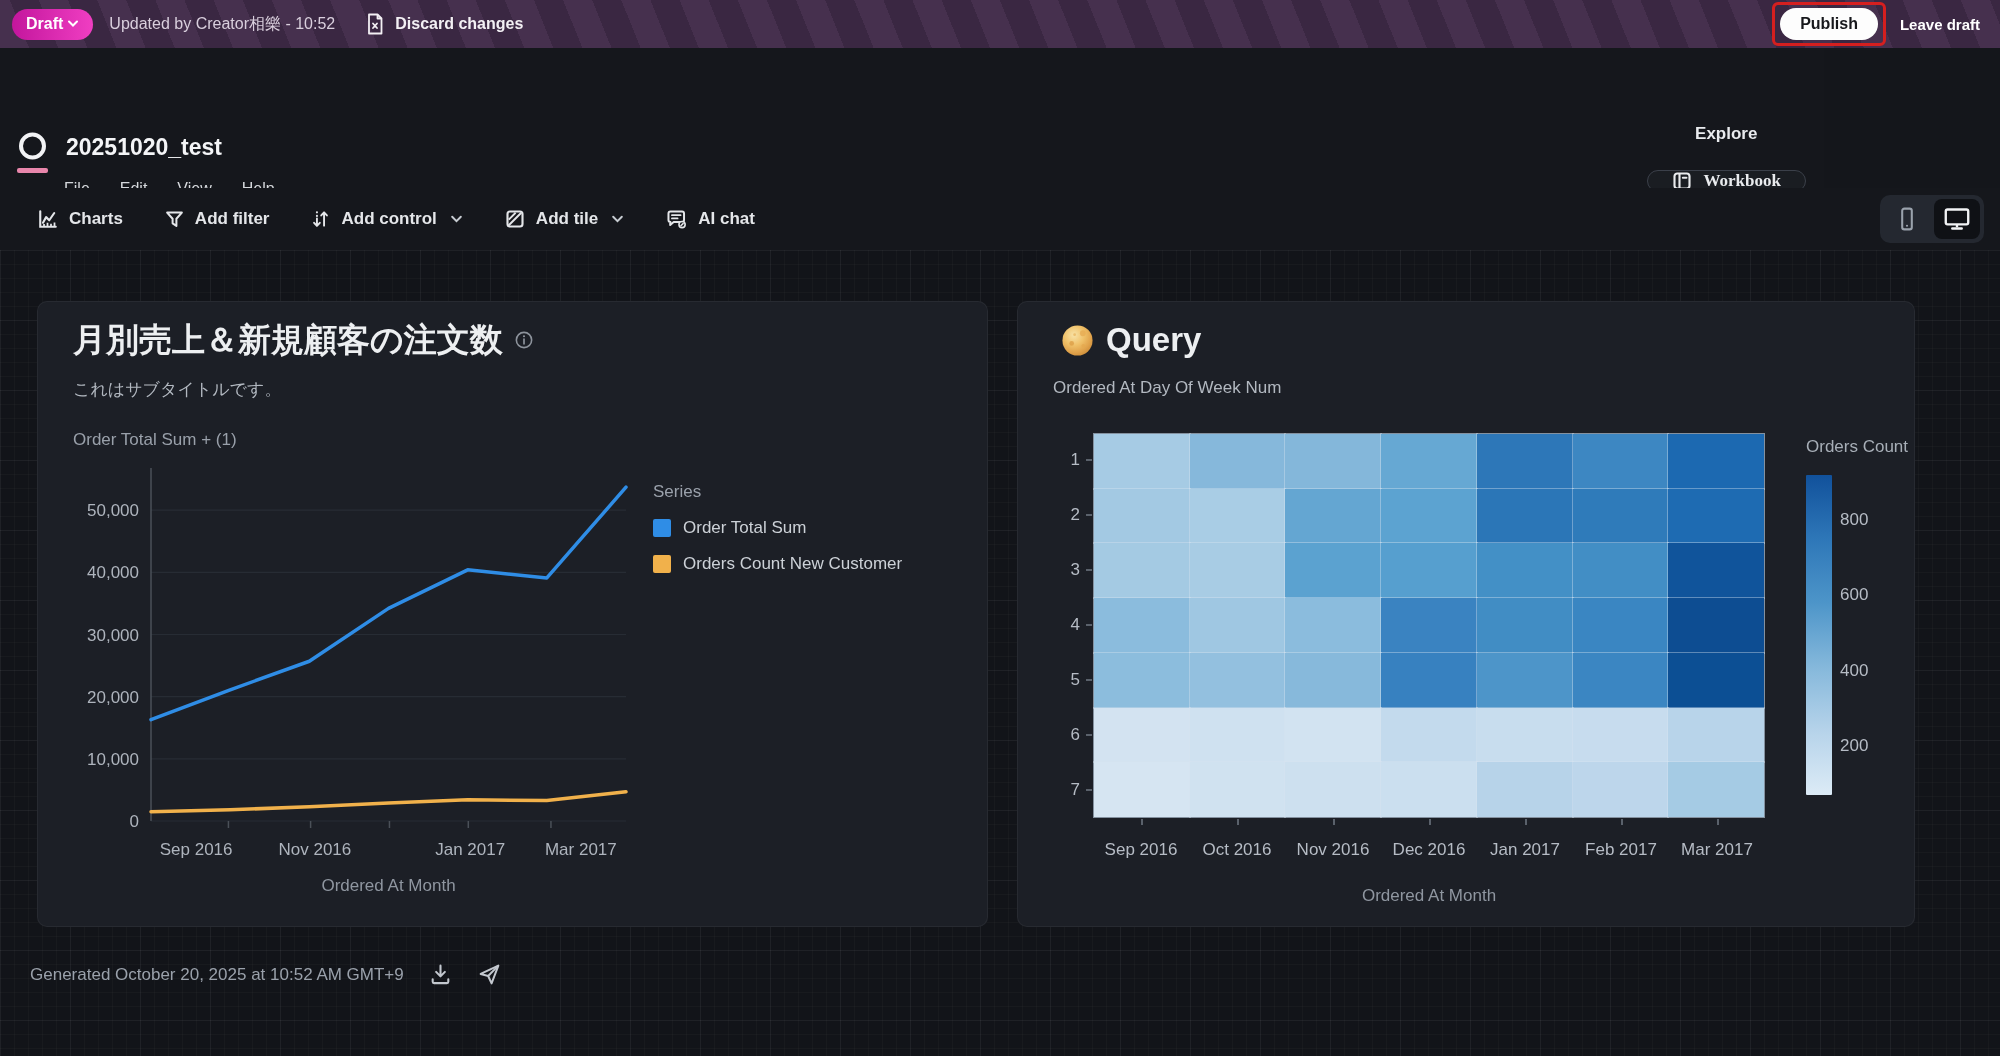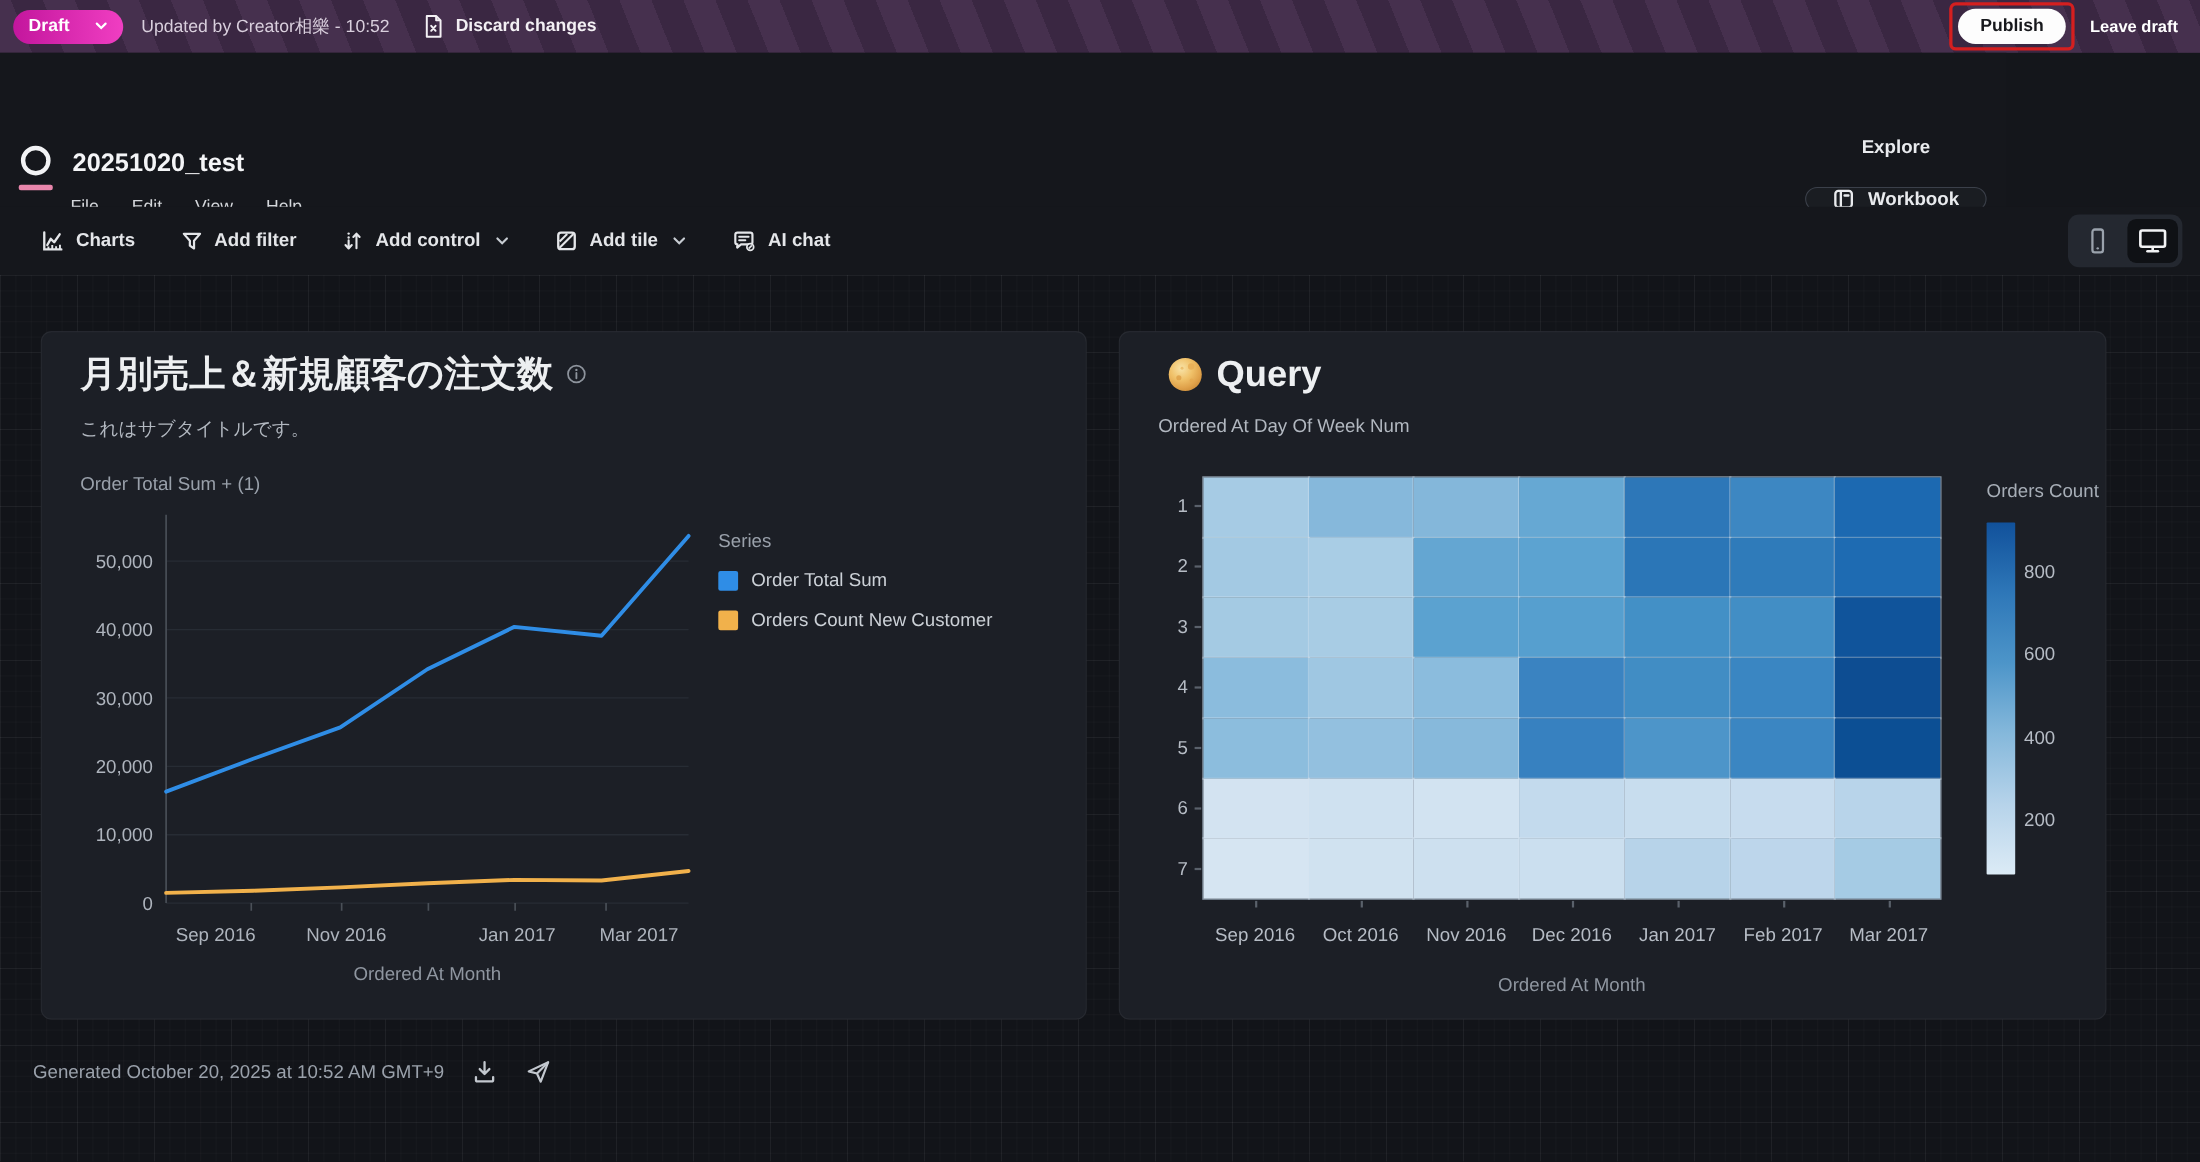--- a/index.html
+++ b/index.html
@@ -3,21 +3,21 @@
 <meta charset="utf-8">
 <style>
   * { margin:0; padding:0; box-sizing:border-box; }
   html,body { width:2000px; height:1056px; overflow:hidden; }
   body { font-family:"Liberation Sans","DejaVu Sans",sans-serif; background:#14161b; color:#e8eaed; position:relative; }
 
   
   .topbar { position:absolute; left:0; top:0; width:2000px; height:48px;
     background:repeating-linear-gradient(68deg,#46304e 0 27px,#3a2742 27px 54px);
     display:flex; align-items:center; padding:0 20px 0 12px; }
-  .draft-pill { display:flex; align-items:center; gap:23px; height:31px; padding:0 14px;
+  .draft-pill { display:flex; align-items:center; gap:4px; height:31px; padding:0 14px;
     background:linear-gradient(90deg,#c3169d,#f03ec2); border-radius:16px; color:#fff;
     font-size:16px; font-weight:bold; cursor:pointer; border:none;justify-content:flex-end; }
   .updated-text { margin-left:16px; color:#d9cfdd; font-size:16px; }
   .discard { display:flex; align-items:center; gap:10px; margin-left:30px; color:#f3f0f4;
     font-size:16px; font-weight:bold; background:none; border:none; cursor:pointer; }
   .topbar-spacer { flex:1; }
   .publish-annotation { border:3px solid #d51f1f; border-radius:6px; padding:3px 5px; margin-right:14px; }
   .publish-btn { height:32px; padding:0 20px; border-radius:16px; background:#fdfdfd; color:#17181c;
     font-size:16px; font-weight:bold; border:none; cursor:pointer; }
   .leave-draft { color:#fff; font-size:15px; font-weight:bold; background:none; border:none; cursor:pointer; }
@@ -26,21 +26,21 @@
   .header { position:absolute; left:0; top:48px; width:1824px; height:170px; background:#15171c; }
   .logo-wrap { position:absolute; left:16px; top:82px; width:34px; height:44px; cursor:pointer; }
   .logo-underline { position:absolute; left:1px; top:38px; width:31px; height:4.5px; background:#e886ab; border-radius:2px; }
   .doc-title { position:absolute; left:66px; top:86px; font-size:23px; font-weight:bold; color:#f4f5f7; cursor:text; }
   .menubar { position:absolute; left:64px; top:132px; display:flex; gap:30px; }
   .menubar span { font-size:16px; color:#d5d8dc; cursor:pointer; }
   .header-right { position:absolute; right:18px; top:76px; height:50px; display:flex; align-items:center; gap:26px;flex-direction:column; }
   .explore { font-size:17px; font-weight:bold; color:#e9ebee; background:none; border:none; cursor:pointer; }
   .workbook-pill { display:flex; align-items:center; gap:12px; height:44px; padding:0 24px;
     border:1px solid #3b404a; border-radius:22px; background:#1a1d22; color:#e9ebee;
-    font-size:17px; font-weight:bold; cursor:pointer; }
+    font-size:17px; font-weight:bold; cursor:pointer;font-family:Liberation Serif, serif; }
   .share { display:flex; align-items:flex-end; gap:24px; font-size:17px; font-weight:bold; color:#f97316;
     background:none; border:none; cursor:pointer; }
   .avatar { width:41px; height:41px; border-radius:50%; display:flex; align-items:center; justify-content:center;
     background:linear-gradient(135deg,#aedcf2 0%,#c8c8ee 55%,#ecb6e4 100%);
     color:#223a5e; font-size:18px; font-weight:bold; cursor:pointer; }
 
   
   .toolbar { position:absolute; left:0; top:188px; width:2000px; height:62px; background:#15171c;
     display:flex; align-items:center; padding:0 16px 0 38px; }
   .tool-item { display:flex; align-items:center; gap:11px; margin-right:42px; background:none; border:none;

